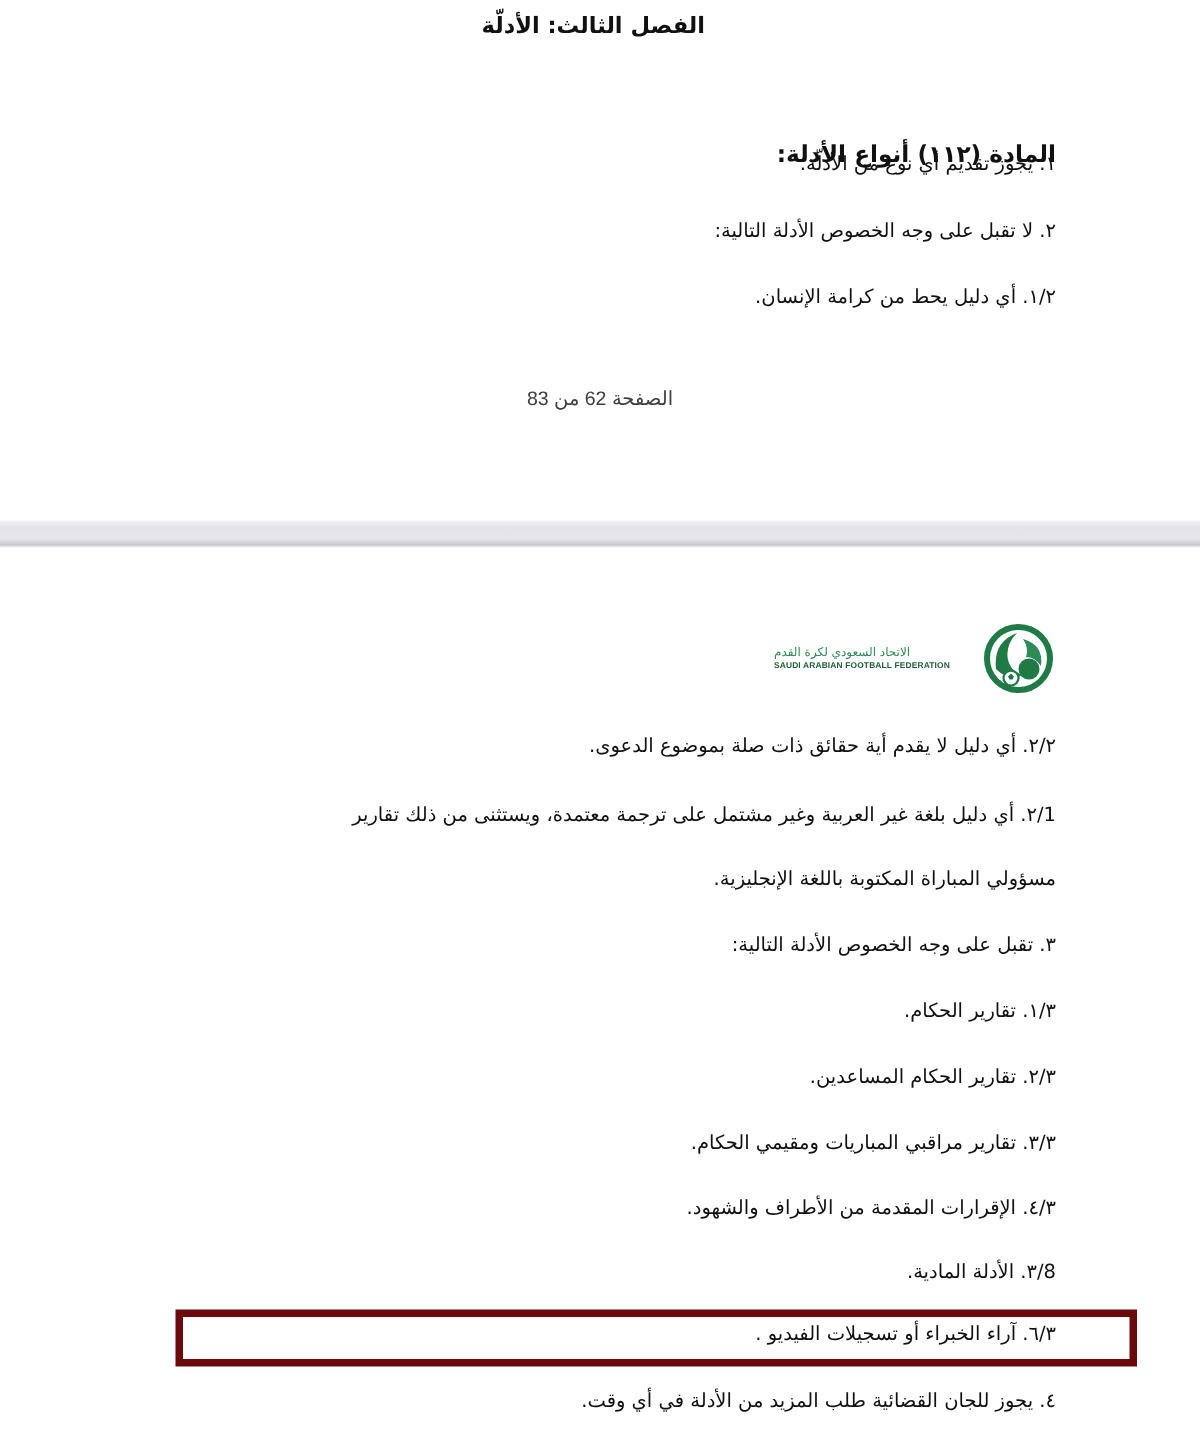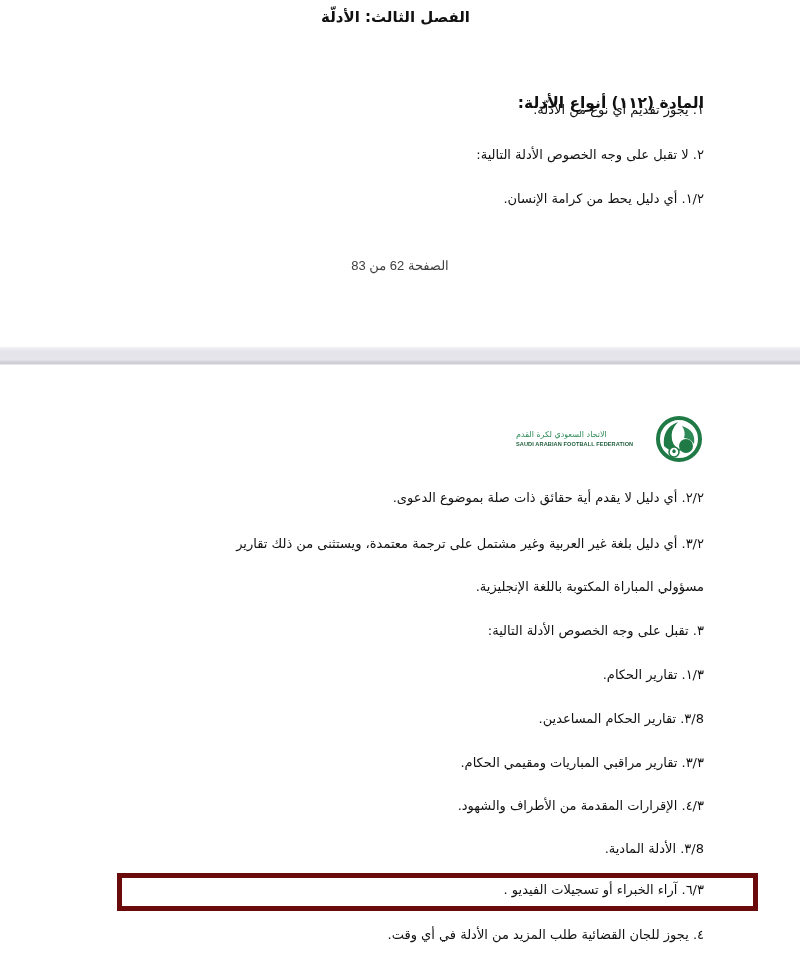--- a/index.html
+++ b/index.html
@@ -63,25 +63,25 @@
       <circle cx="23" cy="23" r="21" fill="none" stroke="#1f7a45" stroke-width="4"></circle>
       <path d="M8 30 Q6 12 22 6 Q14 14 16 24 Q18 32 26 34 Q16 38 8 30 Z" fill="#1f7a45"></path>
       <path d="M26 10 Q40 14 38 28 Q34 22 28 22 Q30 16 26 10 Z" fill="#2e8b57"></path>
       <circle cx="30" cy="30" r="7" fill="#1f7a45"></circle>
       <circle cx="18" cy="36" r="5" fill="#ffffff" stroke="#1f7a45" stroke-width="1.5"></circle>
       <path d="M16 35 l2 -2 l2 2 l-1 2 h-2 z" fill="#1f7a45"></path>
     </svg>
   </div>
 
   <div class="line" style="top:487px">٢/٢. أي دليل لا يقدم أية حقائق ذات صلة بموضوع الدعوى.</div>
-  <div class="line" style="top:533px">٣/٢. أي دليل بلغة غير العربية وغير مشتمل على ترجمة معتمدة، ويستثنى من ذلك تقارير</div>
+  <div class="line" style="top:533px">1/٢. أي دليل بلغة غير العربية وغير مشتمل على ترجمة معتمدة، ويستثنى من ذلك تقارير</div>
   <div class="line" style="top:576px">مسؤولي المباراة المكتوبة باللغة الإنجليزية.</div>
   <div class="line" style="top:620px">٣. تقبل على وجه الخصوص الأدلة التالية:</div>
   <div class="line" style="top:664px">١/٣. تقارير الحكام.</div>
-  <div class="line" style="top:708px">8/٣. تقارير الحكام المساعدين.</div>
+  <div class="line" style="top:708px">٢/٣. تقارير الحكام المساعدين.</div>
   <div class="line" style="top:752px">٣/٣. تقارير مراقبي المباريات ومقيمي الحكام.</div>
   <div class="line" style="top:795px">٤/٣. الإقرارات المقدمة من الأطراف والشهود.</div>
   <div class="line" style="top:838px">8/٣. الأدلة المادية.</div>
 
   <div class="highlight-box"></div>
   <div class="line" style="top:879px">٦/٣. آراء الخبراء أو تسجيلات الفيديو .</div>
 
   <div class="line" style="top:924px">٤. يجوز للجان القضائية طلب المزيد من الأدلة في أي وقت.</div>
 </div>
 

